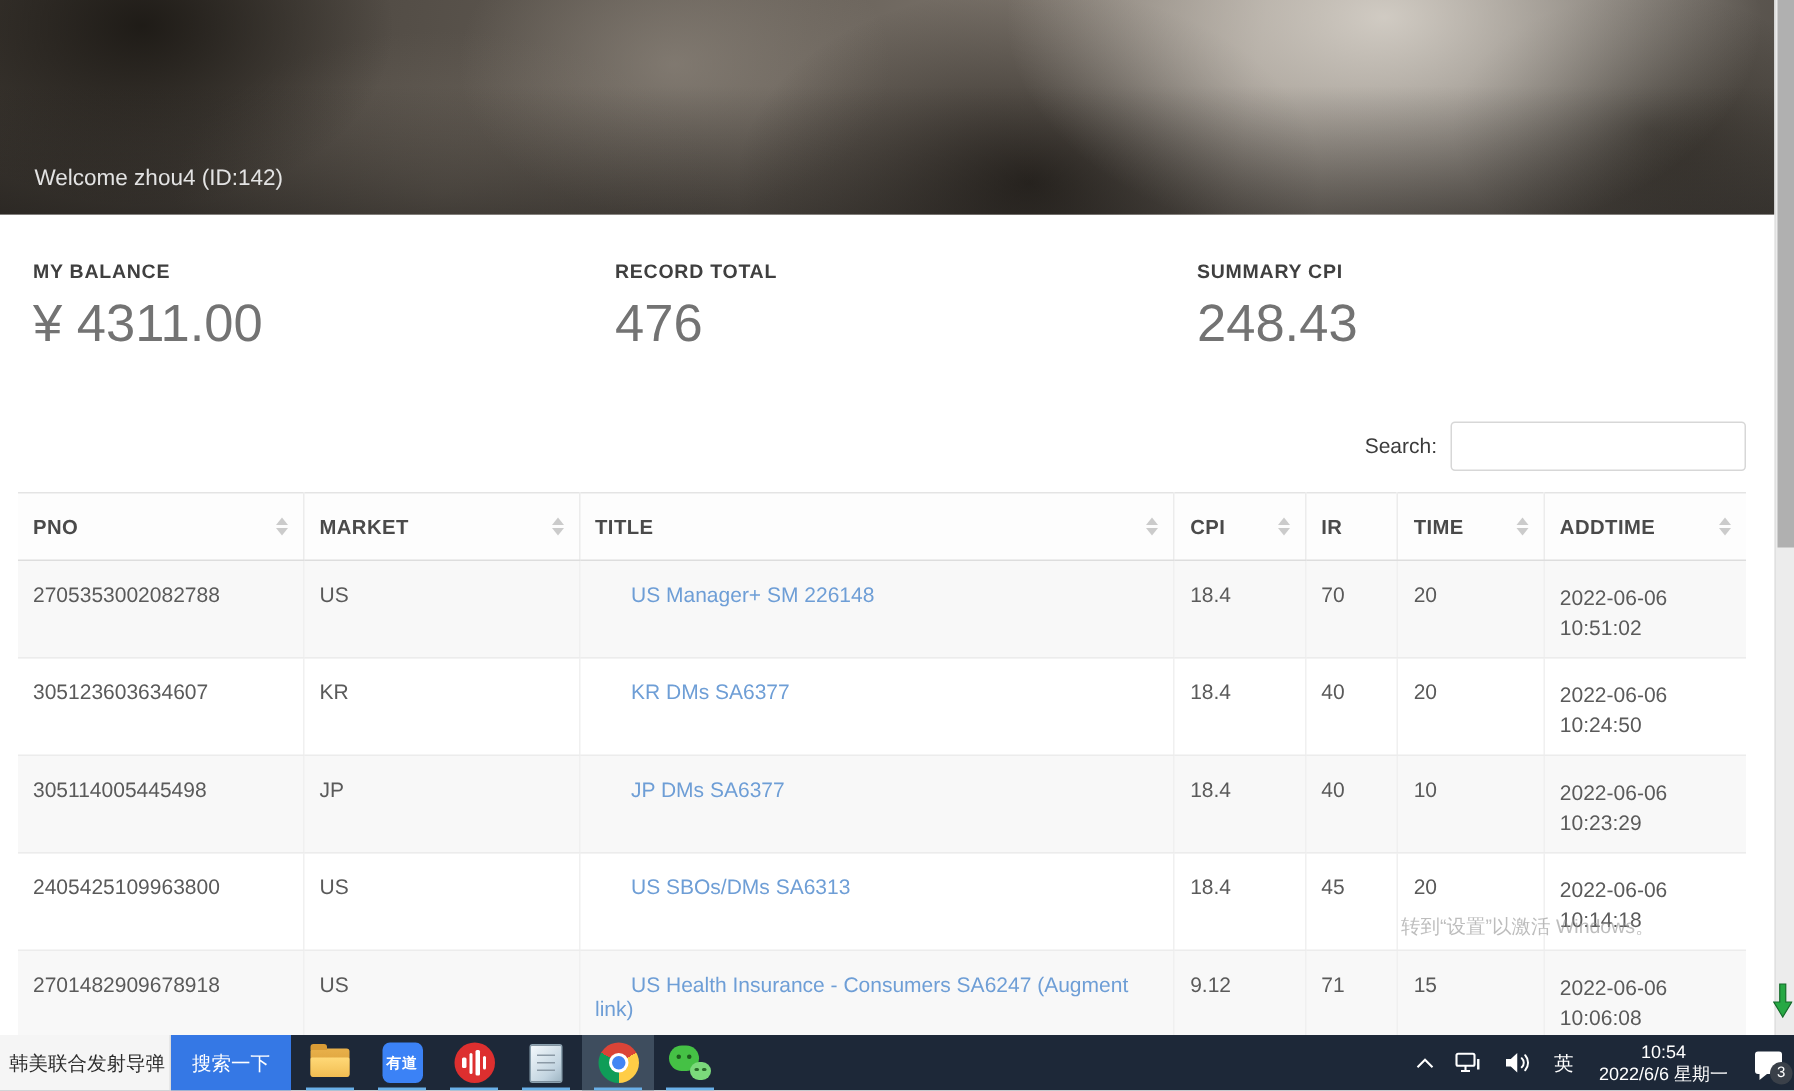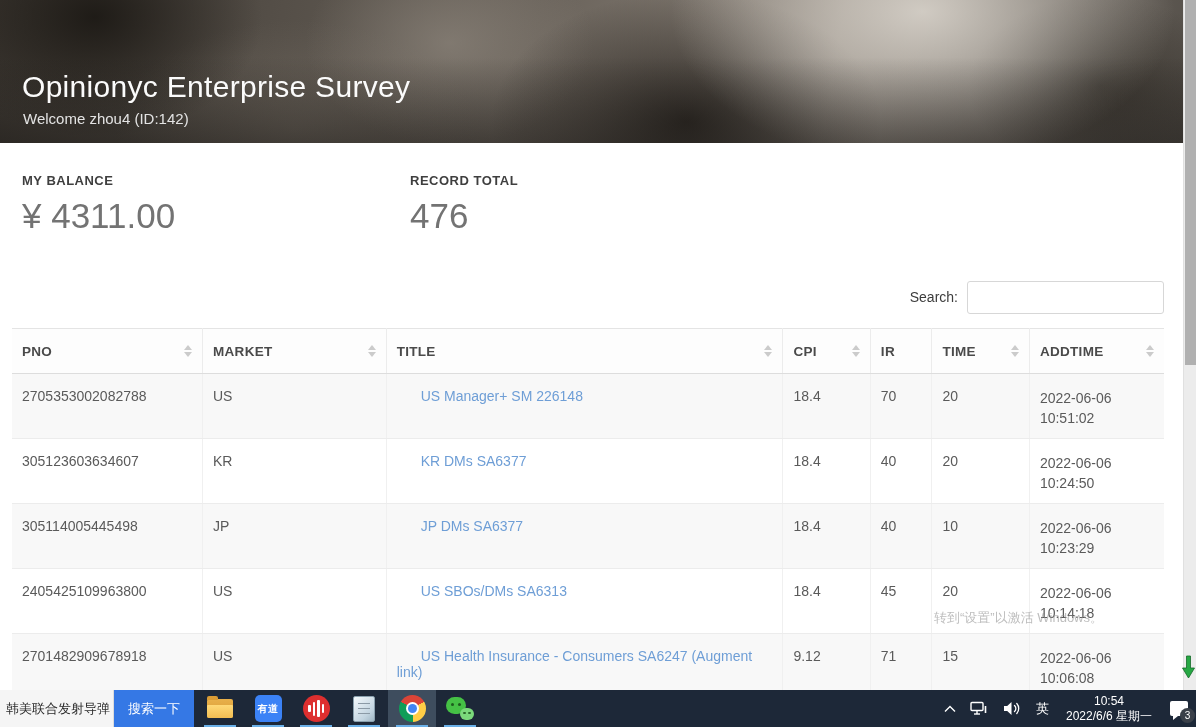--- a/index.html
+++ b/index.html
@@ -116,31 +116,34 @@
   .notif .bubble:after { content:""; position:absolute; left:3px; bottom:-4px; border-left:5px solid #fff; border-bottom:4px solid transparent; }
   .notif .badge { position:absolute; right:1px; bottom:4px; width:15px; height:15px; border-radius:50%;
                   background:#3a4049; color:#fff; font-size:10px; display:flex; align-items:center; justify-content:center; }
 </style>
 </head>
 <body>
 
 <div class="screen">
 
   <div class="hero">
-    <div class="hero-title">Opinionyc Enterprise Survey</div>
     <div class="hero-sub">Welcome zhou4 (ID:142)</div>
   </div>
 
   <div class="stat stat1">
     <div class="lbl">MY BALANCE</div>
     <div class="val">¥ 4311.00</div>
   </div>
   <div class="stat stat2">
     <div class="lbl">RECORD TOTAL</div>
     <div class="val">476</div>
+  </div>
+  <div class="stat stat3">
+    <div class="lbl">SUMMARY CPI</div>
+    <div class="val">248.43</div>
   </div>
 
   <div class="search-row">
     <span class="search-lbl">Search:</span>
     <input class="search-inp" type="text" value="" style="">
   </div>
 
   <table class="tbl">
     <colgroup>
       <col style="width:193px">

